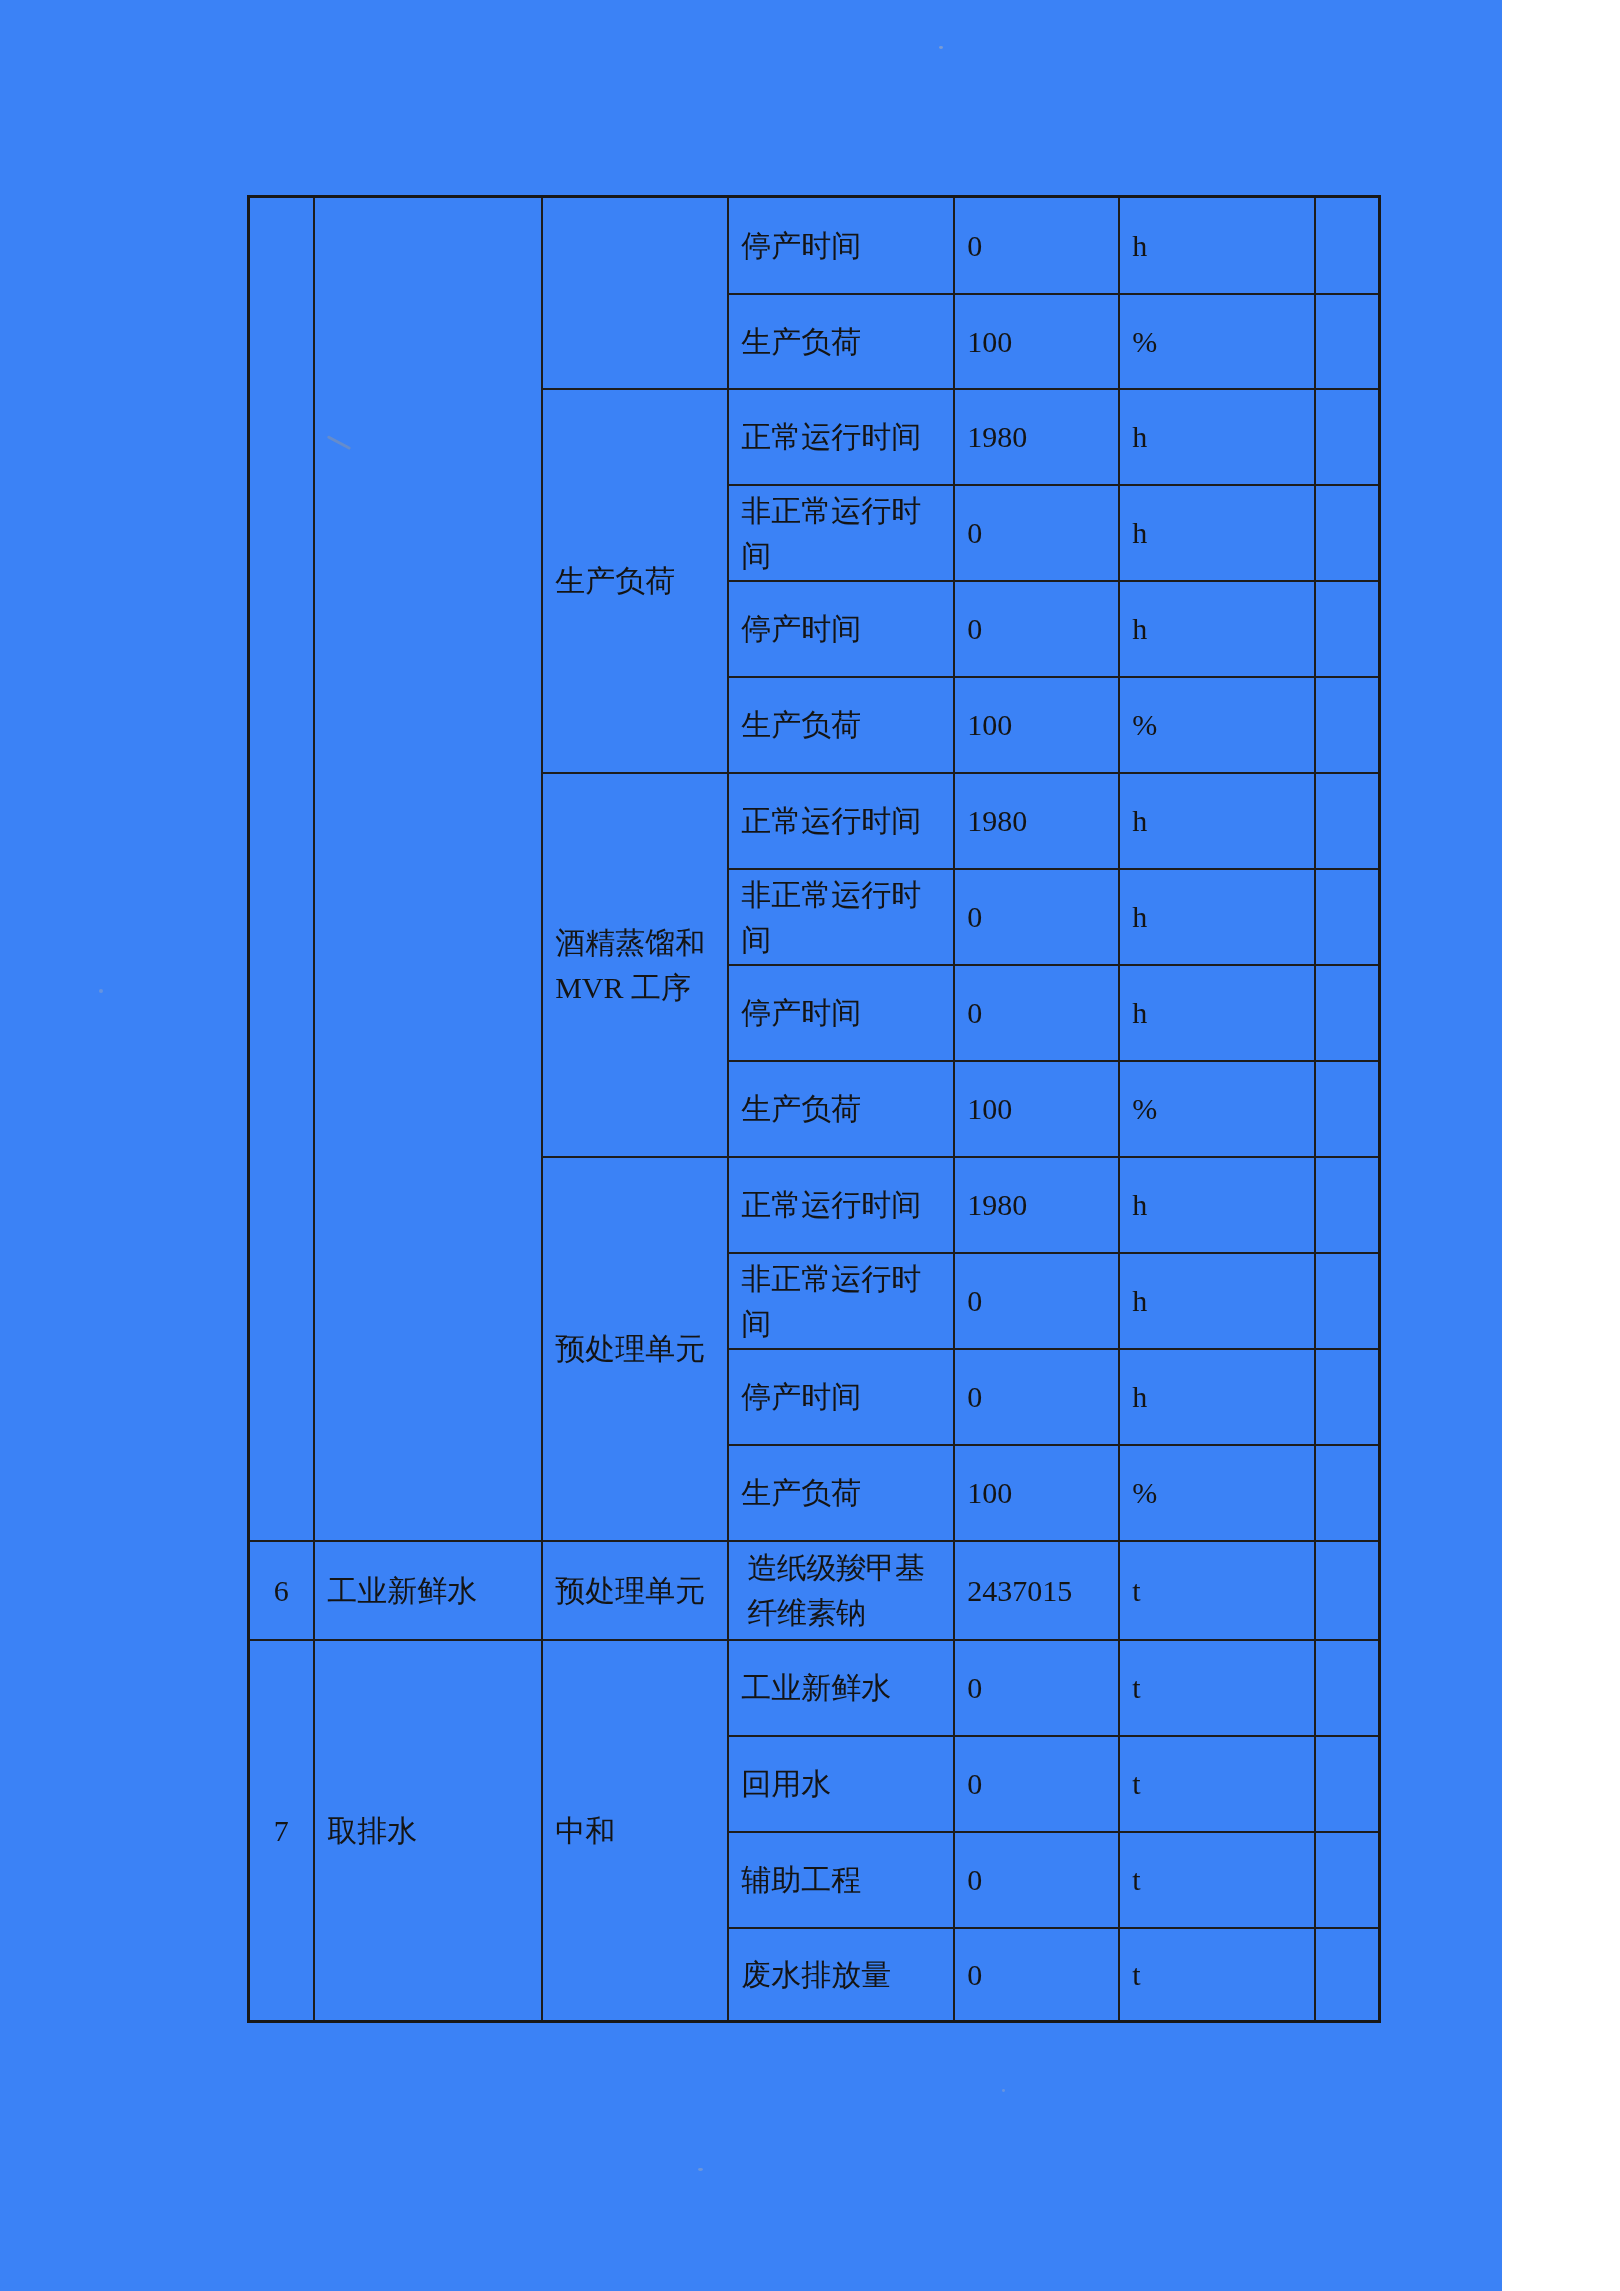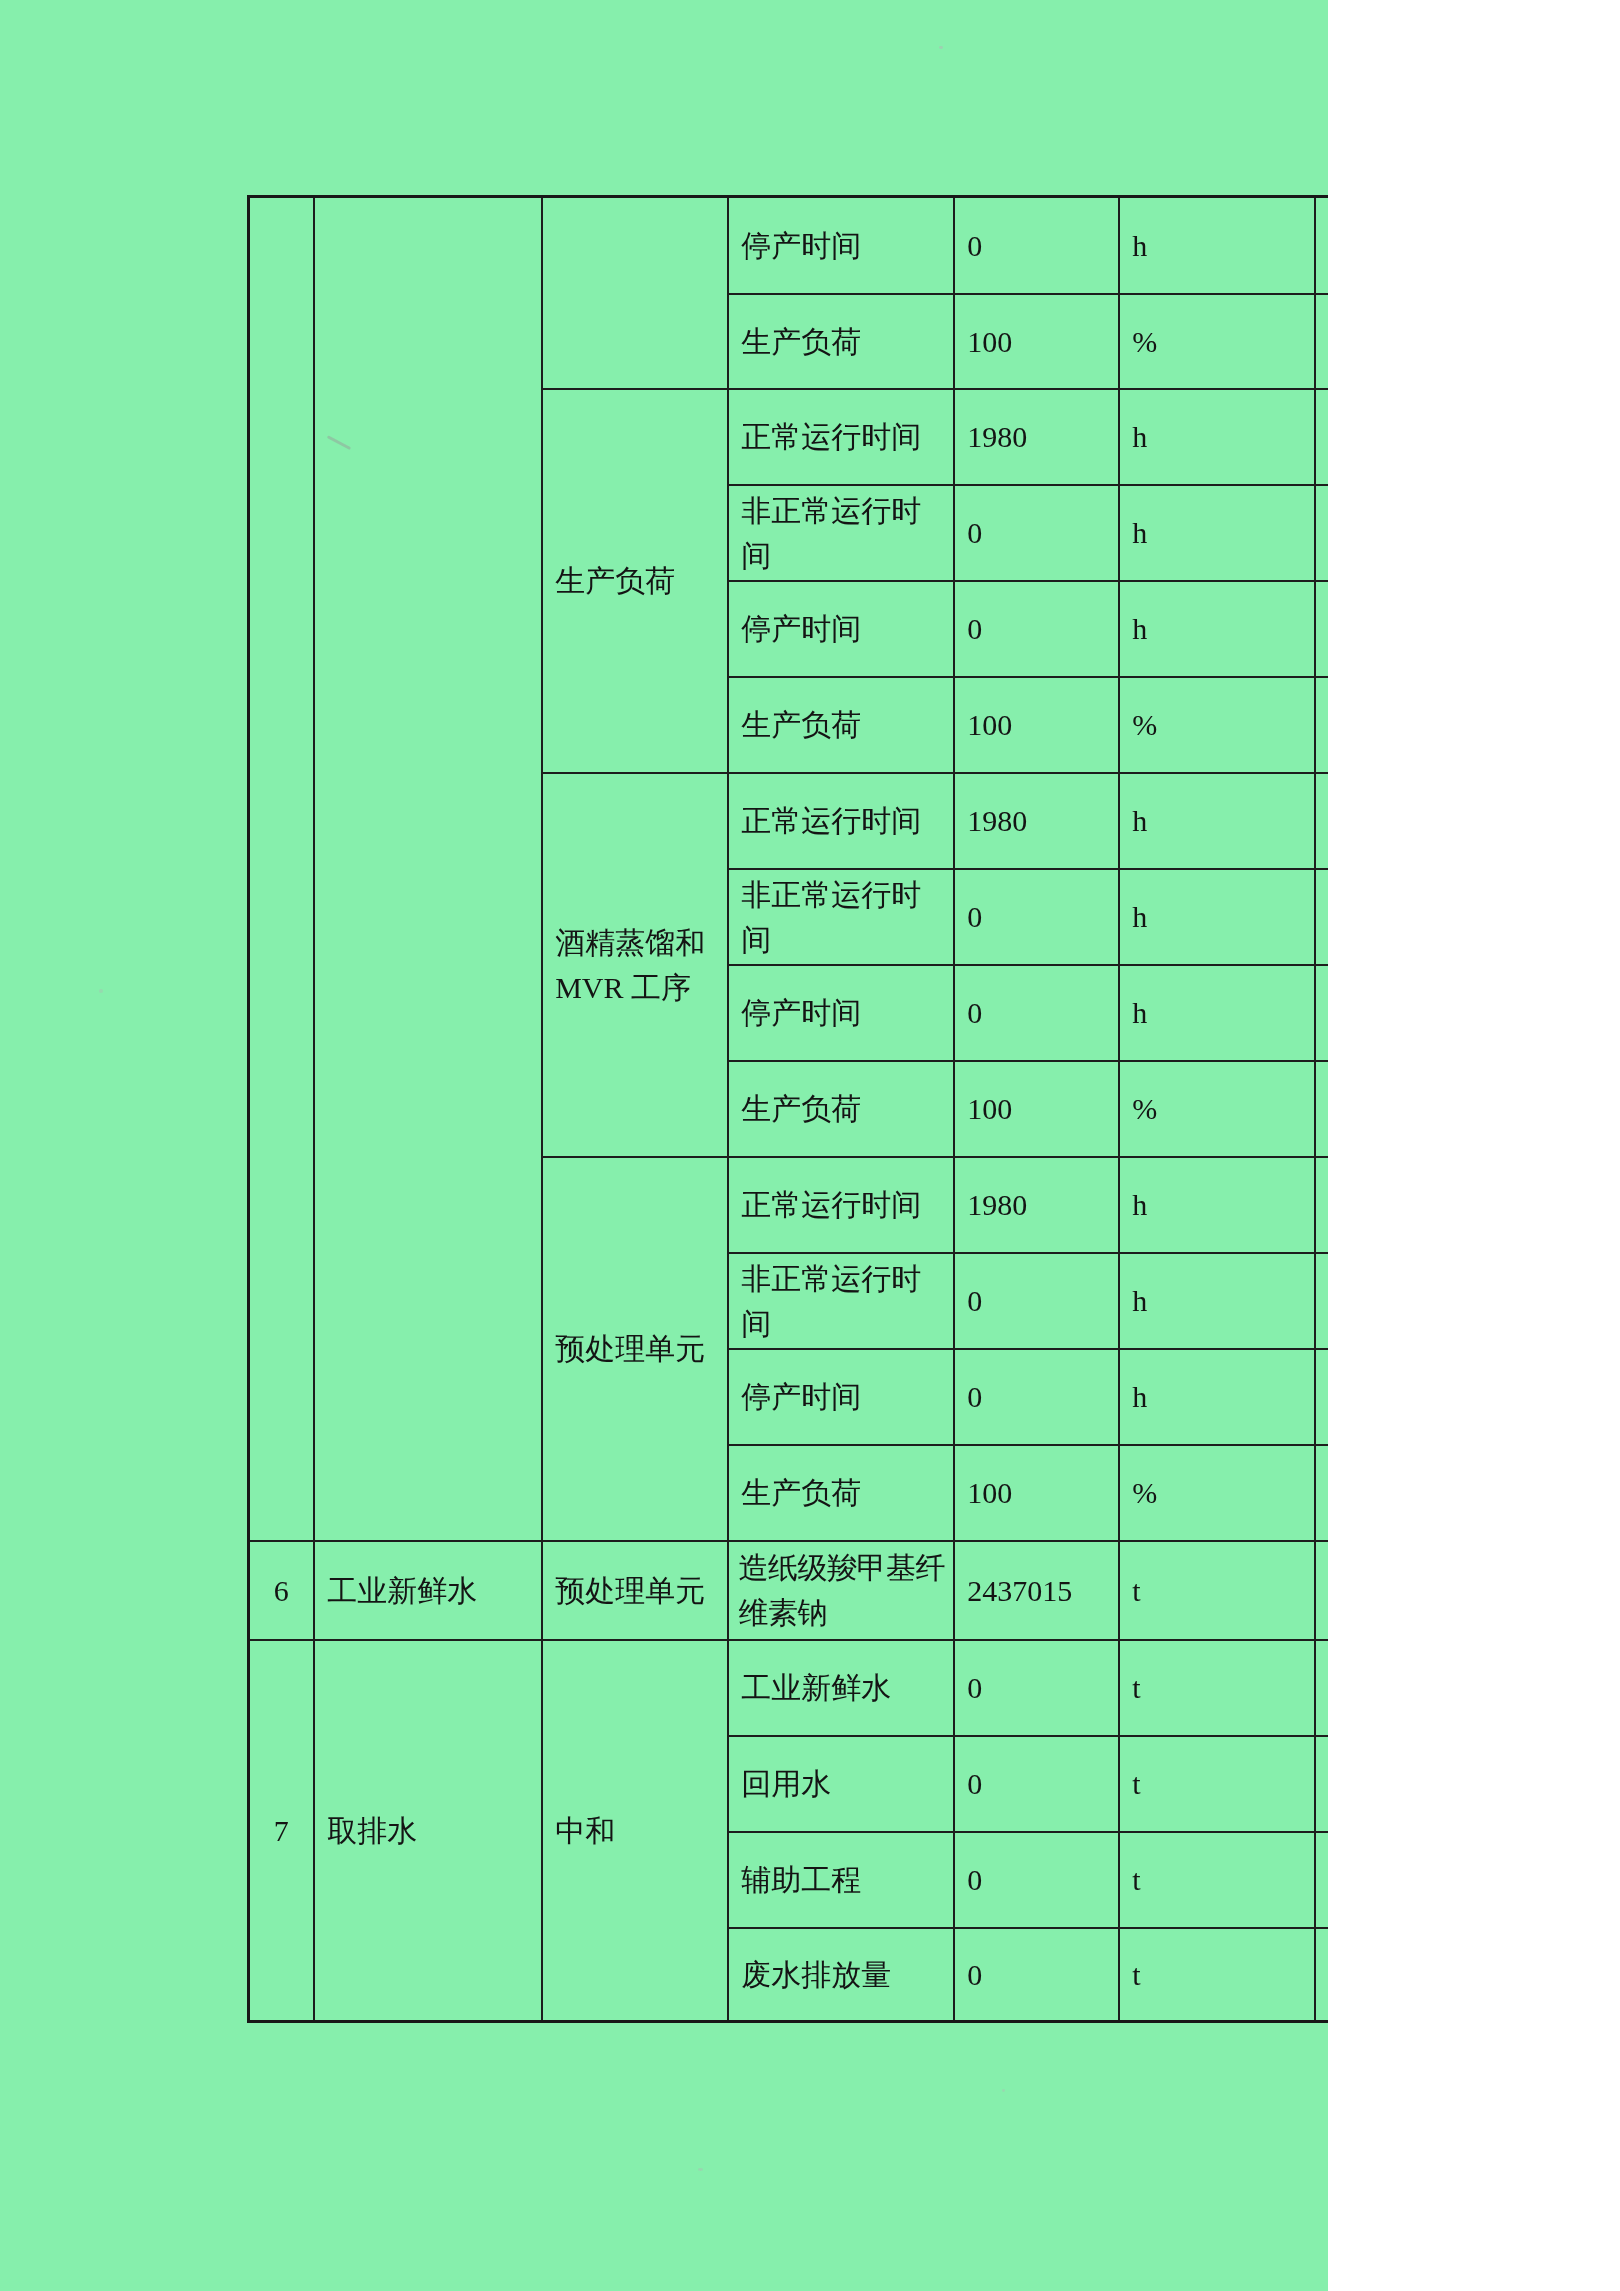--- a/index.html
+++ b/index.html
@@ -3,43 +3,43 @@
 <meta charset="utf-8">
 <style>
   html,body{margin:0;padding:0;}
   body{
     width:1620px;height:2292px;
     background:#ffffff;
     font-family:"Liberation Serif","DejaVu Serif",serif;
     position:relative;
   }
   .page{
-    position:absolute;left:0;top:0;width:1328px;height:2292px;
-    background:#86efac;overflow:hidden;
+    position:absolute;left:0;top:0;width:1502px;height:2292px;
+    background:#3b82f6;overflow:hidden;
   }
   table.report{
     position:absolute;left:247px;top:195px;
     width:1131px;
     border-collapse:collapse;
     table-layout:fixed;
     border:3.9px solid #181818;
   }
   td{
     border:2.9px solid #1d1d1d;
     font-size:30px;
     line-height:1.5;
     color:#141414;
     vertical-align:middle;
     padding:0 2px 0 12.7px;
     overflow:hidden;
     background:transparent;
     word-break:break-all;
   }
   td.serial{text-align:center;padding:0;}
-  td.tight{letter-spacing:-0.5px;padding-left:10px;}
+  td.tight{letter-spacing:-0.5px;padding-left:19px;}
   .glabel{max-width:165px;}
   
   tr.h1{height:97px;} tr.h2{height:95px;}
   tr.hr{height:96px;}
   tr.hp{height:99px;}
   tr.hb{height:94px;}
   
   .smudge{
     position:absolute;left:326px;top:441px;width:25.5px;height:2.9px;
     background:#9a9a9a;opacity:.45;transform:rotate(28deg);border-radius:2px;

